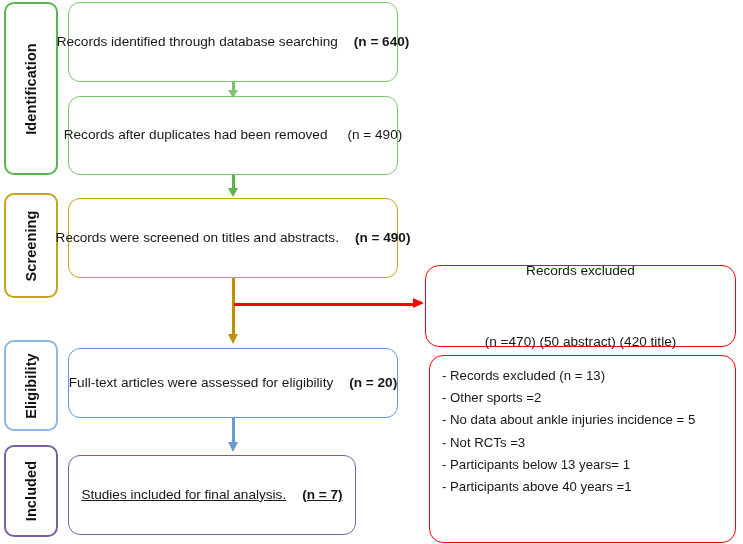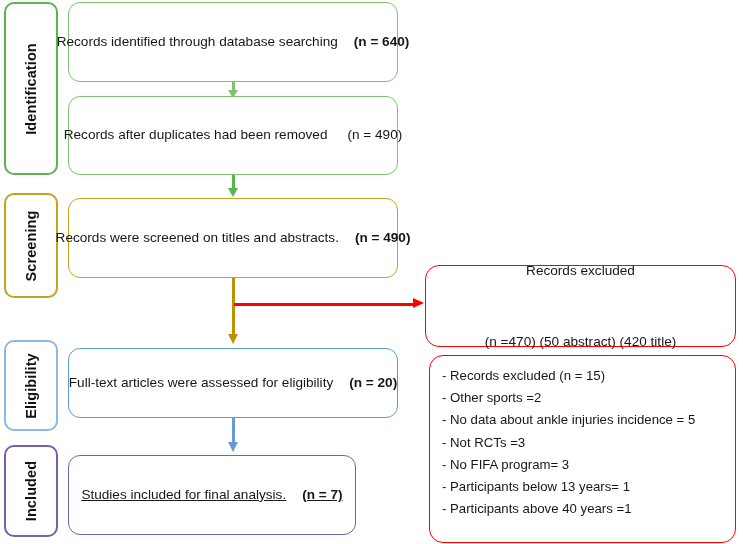--- a/index.html
+++ b/index.html
@@ -164,25 +164,24 @@
     <span class="flow-line">Studies included for final analysis.</span>
     <span class="flow-line bold">(n = 7)</span>
   </div>
 
   <div class="excl-box excl-center" id="excl-0" style="left: 425px; top: 265px; width: 311px; height: 82px; border-color: rgb(255, 0, 0); gap: 44px;">
     <span class="flow-line">Records excluded</span>
     <span class="flow-line">(n =470) (50 abstract) (420 title)</span>
   </div>
 
   <div class="excl-box excl-list" id="excl-1" style="left: 429px; top: 355px; width: 307px; height: 188px; border-color: rgb(255, 0, 0);">
-    <span class="excl-item">- Records excluded (n = 15)</span>
+    <span class="excl-item">- Records excluded (n = 13)</span>
     <span class="excl-item">- Other sports =2</span>
     <span class="excl-item">- No data about ankle injuries incidence = 5</span>
     <span class="excl-item">- Not RCTs =3</span>
-    <span class="excl-item">- No FIFA program= 3</span>
     <span class="excl-item">- Participants below 13 years= 1</span>
     <span class="excl-item">- Participants above 40 years =1</span>
   </div>
 
   <div class="v-line" id="conn-0-line" style="left: 232px; top: 82px; height: 10px; background: rgb(125, 195, 112);"></div>
   <div class="arrow-down" id="conn-0-head" style="left: 228px; top: 90px; border-top: 8px solid rgb(125, 195, 112);"></div>
 
   <div class="v-line" id="conn-1-line" style="left: 232px; top: 175px; height: 15px; background: rgb(91, 180, 80);"></div>
   <div class="arrow-down" id="conn-1-head" style="left: 228px; top: 188px; border-top: 9px solid rgb(91, 180, 80);"></div>
 

